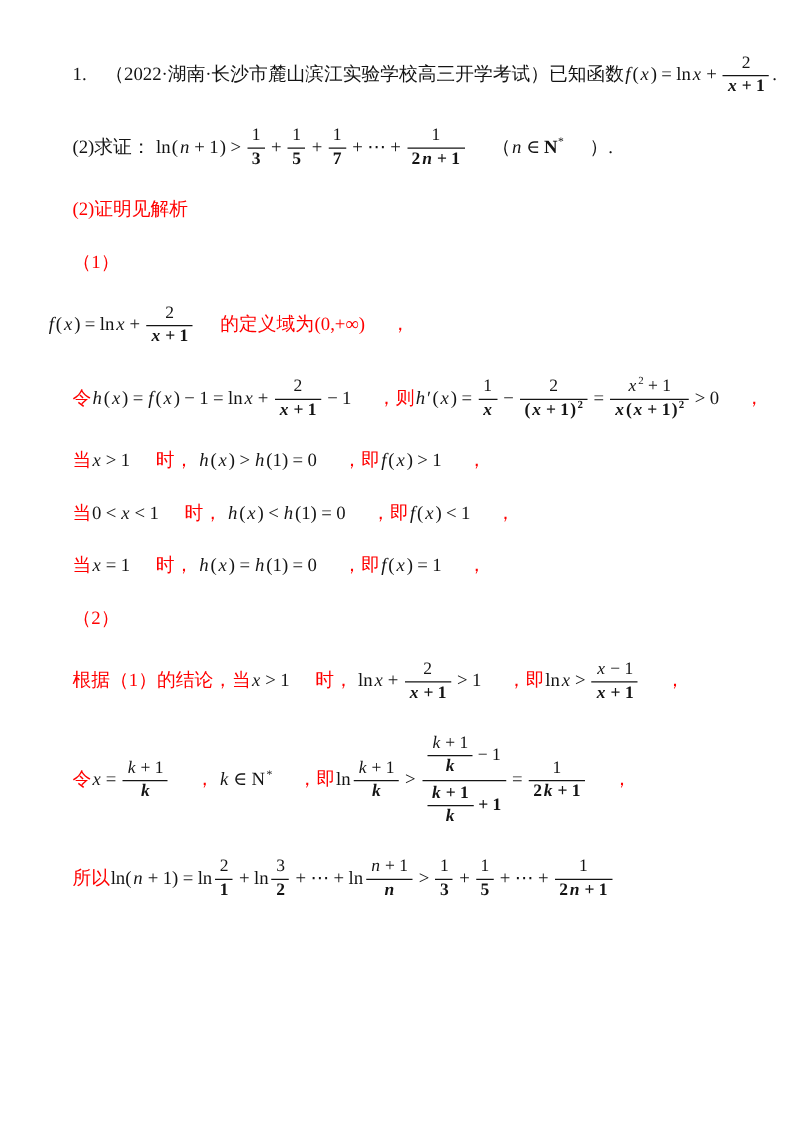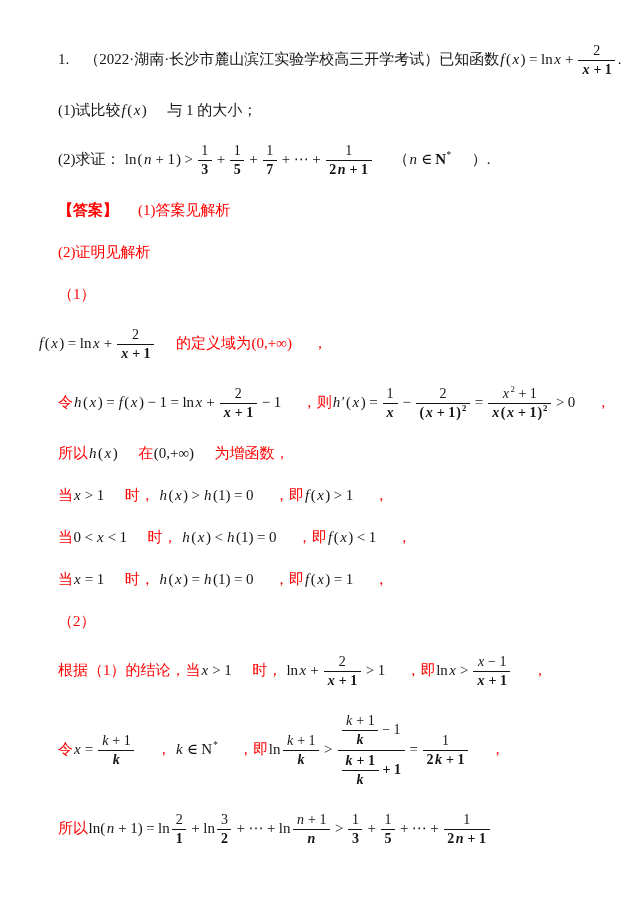--- a/index.html
+++ b/index.html
@@ -22,28 +22,25 @@
   .frac{display:inline-block;vertical-align:middle;text-align:center;margin:0 2px;line-height:1.15;}
   .fnum{display:block;padding:1px 3px;border-bottom:1px solid currentColor;font-size:14px;}
   .fden{display:block;padding:1px 3px;font-size:14px;font-weight:bold;}
   .fnum .frac,.fden .frac{margin:0 1px;}
 </style>
 </head>
 <body style="background: rgb(255, 255, 255);">
 
 <div class="doc" id="doc">
     <div class="line"><span class="zh blk">1.　（2022·湖南·长沙市麓山滨江实验学校高三开学考试）已知函数</span><span class="math blk"><span class="m-v">f</span><span class="m-r">(</span><span class="m-v">x</span><span class="m-r">)</span><span class="m-o">=</span><span class="m-r">ln</span><span class="m-v">x</span><span class="m-o">+</span><span class="frac"><span class="fnum"><span class="m-r">2</span></span><span class="fden"><span class="m-v">x</span><span class="m-o">+</span><span class="m-r">1</span></span></span><span class="m-r">.</span></span></div>
-    <div class="line"><span class="zh blk">(1)试比较</span><span class="math blk"><span class="m-v">f</span><span class="m-r">(</span><span class="m-v">x</span><span class="m-r">)</span></span><span class="zh blk">与 1 的大小；</span></div>
     <div class="line"><span class="zh blk">(2)求证： </span><span class="math blk"><span class="m-r">ln</span><span class="m-r">(</span><span class="m-v">n</span><span class="m-o">+</span><span class="m-r">1</span><span class="m-r">)</span><span class="m-o">&gt;</span><span class="frac"><span class="fnum"><span class="m-r">1</span></span><span class="fden"><span class="m-r">3</span></span></span><span class="m-o">+</span><span class="frac"><span class="fnum"><span class="m-r">1</span></span><span class="fden"><span class="m-r">5</span></span></span><span class="m-o">+</span><span class="frac"><span class="fnum"><span class="m-r">1</span></span><span class="fden"><span class="m-r">7</span></span></span><span class="m-o">+</span><span class="m-r">⋯</span><span class="m-o">+</span><span class="frac"><span class="fnum"><span class="m-r">1</span></span><span class="fden"><span class="m-r">2</span><span class="m-v">n</span><span class="m-o">+</span><span class="m-r">1</span></span></span></span><span class="zh blk">（</span><span class="math blk"><span class="m-v">n</span><span class="m-o">∈</span><span class="m-b">N</span><sup><span class="m-r">*</span></sup></span><span class="zh blk">）.</span></div>
-    <div class="line"><span class="zh red bold">【答案】</span><span class="zh red">(1)答案见解析</span></div>
     <div class="line"><span class="zh red">(2)证明见解析</span></div>
     <div class="line"><span class="zh red">（1）</span></div>
     <div class="line"><span class="math blk"><span class="m-v">f</span><span class="m-r">(</span><span class="m-v">x</span><span class="m-r">)</span><span class="m-o">=</span><span class="m-r">ln</span><span class="m-v">x</span><span class="m-o">+</span><span class="frac"><span class="fnum"><span class="m-r">2</span></span><span class="fden"><span class="m-v">x</span><span class="m-o">+</span><span class="m-r">1</span></span></span></span><span class="zh red">的定义域为</span><span class="math red"><span class="m-r">(0,+∞)</span></span><span class="zh red">，</span></div>
     <div class="line"><span class="zh red">令</span><span class="math blk"><span class="m-v">h</span><span class="m-r">(</span><span class="m-v">x</span><span class="m-r">)</span><span class="m-o">=</span><span class="m-v">f</span><span class="m-r">(</span><span class="m-v">x</span><span class="m-r">)</span><span class="m-o">−</span><span class="m-r">1</span><span class="m-o">=</span><span class="m-r">ln</span><span class="m-v">x</span><span class="m-o">+</span><span class="frac"><span class="fnum"><span class="m-r">2</span></span><span class="fden"><span class="m-v">x</span><span class="m-o">+</span><span class="m-r">1</span></span></span><span class="m-o">−</span><span class="m-r">1</span></span><span class="zh red">，则</span><span class="math blk"><span class="m-v">h</span><span class="m-r">′</span><span class="m-r">(</span><span class="m-v">x</span><span class="m-r">)</span><span class="m-o">=</span><span class="frac"><span class="fnum"><span class="m-r">1</span></span><span class="fden"><span class="m-v">x</span></span></span><span class="m-o">−</span><span class="frac"><span class="fnum"><span class="m-r">2</span></span><span class="fden"><span class="m-r">(</span><span class="m-v">x</span><span class="m-o">+</span><span class="m-r">1</span><span class="m-r">)</span><sup><span class="m-r">2</span></sup></span></span><span class="m-o">=</span><span class="frac"><span class="fnum"><span class="m-v">x</span><sup><span class="m-r">2</span></sup><span class="m-o">+</span><span class="m-r">1</span></span><span class="fden"><span class="m-v">x</span><span class="m-r">(</span><span class="m-v">x</span><span class="m-o">+</span><span class="m-r">1</span><span class="m-r">)</span><sup><span class="m-r">2</span></sup></span></span><span class="m-o">&gt;</span><span class="m-r">0</span></span><span class="zh red">，</span></div>
-    <div class="line"><span class="zh red">所以</span><span class="math blk"><span class="m-v">h</span><span class="m-r">(</span><span class="m-v">x</span><span class="m-r">)</span></span><span class="zh red">在</span><span class="math blk"><span class="m-r">(0,+∞)</span></span><span class="zh red">为增函数，</span></div>
     <div class="line"><span class="zh red">当</span><span class="math blk"><span class="m-v">x</span><span class="m-o">&gt;</span><span class="m-r">1</span></span><span class="zh red">时， </span><span class="math blk"><span class="m-v">h</span><span class="m-r">(</span><span class="m-v">x</span><span class="m-r">)</span><span class="m-o">&gt;</span><span class="m-v">h</span><span class="m-r">(1)</span><span class="m-o">=</span><span class="m-r">0</span></span><span class="zh red">，即</span><span class="math blk"><span class="m-v">f</span><span class="m-r">(</span><span class="m-v">x</span><span class="m-r">)</span><span class="m-o">&gt;</span><span class="m-r">1</span></span><span class="zh red">，</span></div>
     <div class="line"><span class="zh red">当</span><span class="math blk"><span class="m-r">0</span><span class="m-o">&lt;</span><span class="m-v">x</span><span class="m-o">&lt;</span><span class="m-r">1</span></span><span class="zh red">时， </span><span class="math blk"><span class="m-v">h</span><span class="m-r">(</span><span class="m-v">x</span><span class="m-r">)</span><span class="m-o">&lt;</span><span class="m-v">h</span><span class="m-r">(1)</span><span class="m-o">=</span><span class="m-r">0</span></span><span class="zh red">，即</span><span class="math blk"><span class="m-v">f</span><span class="m-r">(</span><span class="m-v">x</span><span class="m-r">)</span><span class="m-o">&lt;</span><span class="m-r">1</span></span><span class="zh red">，</span></div>
     <div class="line"><span class="zh red">当</span><span class="math blk"><span class="m-v">x</span><span class="m-o">=</span><span class="m-r">1</span></span><span class="zh red">时， </span><span class="math blk"><span class="m-v">h</span><span class="m-r">(</span><span class="m-v">x</span><span class="m-r">)</span><span class="m-o">=</span><span class="m-v">h</span><span class="m-r">(1)</span><span class="m-o">=</span><span class="m-r">0</span></span><span class="zh red">，即</span><span class="math blk"><span class="m-v">f</span><span class="m-r">(</span><span class="m-v">x</span><span class="m-r">)</span><span class="m-o">=</span><span class="m-r">1</span></span><span class="zh red">，</span></div>
     <div class="line"><span class="zh red">（2）</span></div>
     <div class="line"><span class="zh red">根据（1）的结论，当</span><span class="math blk"><span class="m-v">x</span><span class="m-o">&gt;</span><span class="m-r">1</span></span><span class="zh red">时， </span><span class="math blk"><span class="m-r">ln</span><span class="m-v">x</span><span class="m-o">+</span><span class="frac"><span class="fnum"><span class="m-r">2</span></span><span class="fden"><span class="m-v">x</span><span class="m-o">+</span><span class="m-r">1</span></span></span><span class="m-o">&gt;</span><span class="m-r">1</span></span><span class="zh red">，即</span><span class="math blk"><span class="m-r">ln</span><span class="m-v">x</span><span class="m-o">&gt;</span><span class="frac"><span class="fnum"><span class="m-v">x</span><span class="m-o">−</span><span class="m-r">1</span></span><span class="fden"><span class="m-v">x</span><span class="m-o">+</span><span class="m-r">1</span></span></span></span><span class="zh red">，</span></div>
     <div class="line"><span class="zh red">令</span><span class="math blk"><span class="m-v">x</span><span class="m-o">=</span><span class="frac"><span class="fnum"><span class="m-v">k</span><span class="m-o">+</span><span class="m-r">1</span></span><span class="fden"><span class="m-v">k</span></span></span></span><span class="zh red">， </span><span class="math blk"><span class="m-v">k</span><span class="m-o">∈</span><span class="m-r">N</span><sup><span class="m-r">*</span></sup></span><span class="zh red">，即</span><span class="math blk"><span class="m-r">ln</span><span class="frac"><span class="fnum"><span class="m-v">k</span><span class="m-o">+</span><span class="m-r">1</span></span><span class="fden"><span class="m-v">k</span></span></span><span class="m-o">&gt;</span><span class="frac"><span class="fnum"><span class="frac"><span class="fnum"><span class="m-v">k</span><span class="m-o">+</span><span class="m-r">1</span></span><span class="fden"><span class="m-v">k</span></span></span><span class="m-o">−</span><span class="m-r">1</span></span><span class="fden"><span class="frac"><span class="fnum"><span class="m-v">k</span><span class="m-o">+</span><span class="m-r">1</span></span><span class="fden"><span class="m-v">k</span></span></span><span class="m-o">+</span><span class="m-r">1</span></span></span><span class="m-o">=</span><span class="frac"><span class="fnum"><span class="m-r">1</span></span><span class="fden"><span class="m-r">2</span><span class="m-v">k</span><span class="m-o">+</span><span class="m-r">1</span></span></span></span><span class="zh red">，</span></div>
     <div class="line"><span class="zh red">所以</span><span class="math blk"><span class="m-r">ln(</span><span class="m-v">n</span><span class="m-o">+</span><span class="m-r">1)</span><span class="m-o">=</span><span class="m-r">ln</span><span class="frac"><span class="fnum"><span class="m-r">2</span></span><span class="fden"><span class="m-r">1</span></span></span><span class="m-o">+</span><span class="m-r">ln</span><span class="frac"><span class="fnum"><span class="m-r">3</span></span><span class="fden"><span class="m-r">2</span></span></span><span class="m-o">+</span><span class="m-r">⋯</span><span class="m-o">+</span><span class="m-r">ln</span><span class="frac"><span class="fnum"><span class="m-v">n</span><span class="m-o">+</span><span class="m-r">1</span></span><span class="fden"><span class="m-v">n</span></span></span><span class="m-o">&gt;</span><span class="frac"><span class="fnum"><span class="m-r">1</span></span><span class="fden"><span class="m-r">3</span></span></span><span class="m-o">+</span><span class="frac"><span class="fnum"><span class="m-r">1</span></span><span class="fden"><span class="m-r">5</span></span></span><span class="m-o">+</span><span class="m-r">⋯</span><span class="m-o">+</span><span class="frac"><span class="fnum"><span class="m-r">1</span></span><span class="fden"><span class="m-r">2</span><span class="m-v">n</span><span class="m-o">+</span><span class="m-r">1</span></span></span></span></div>
   </div>
 
 </body></html>

